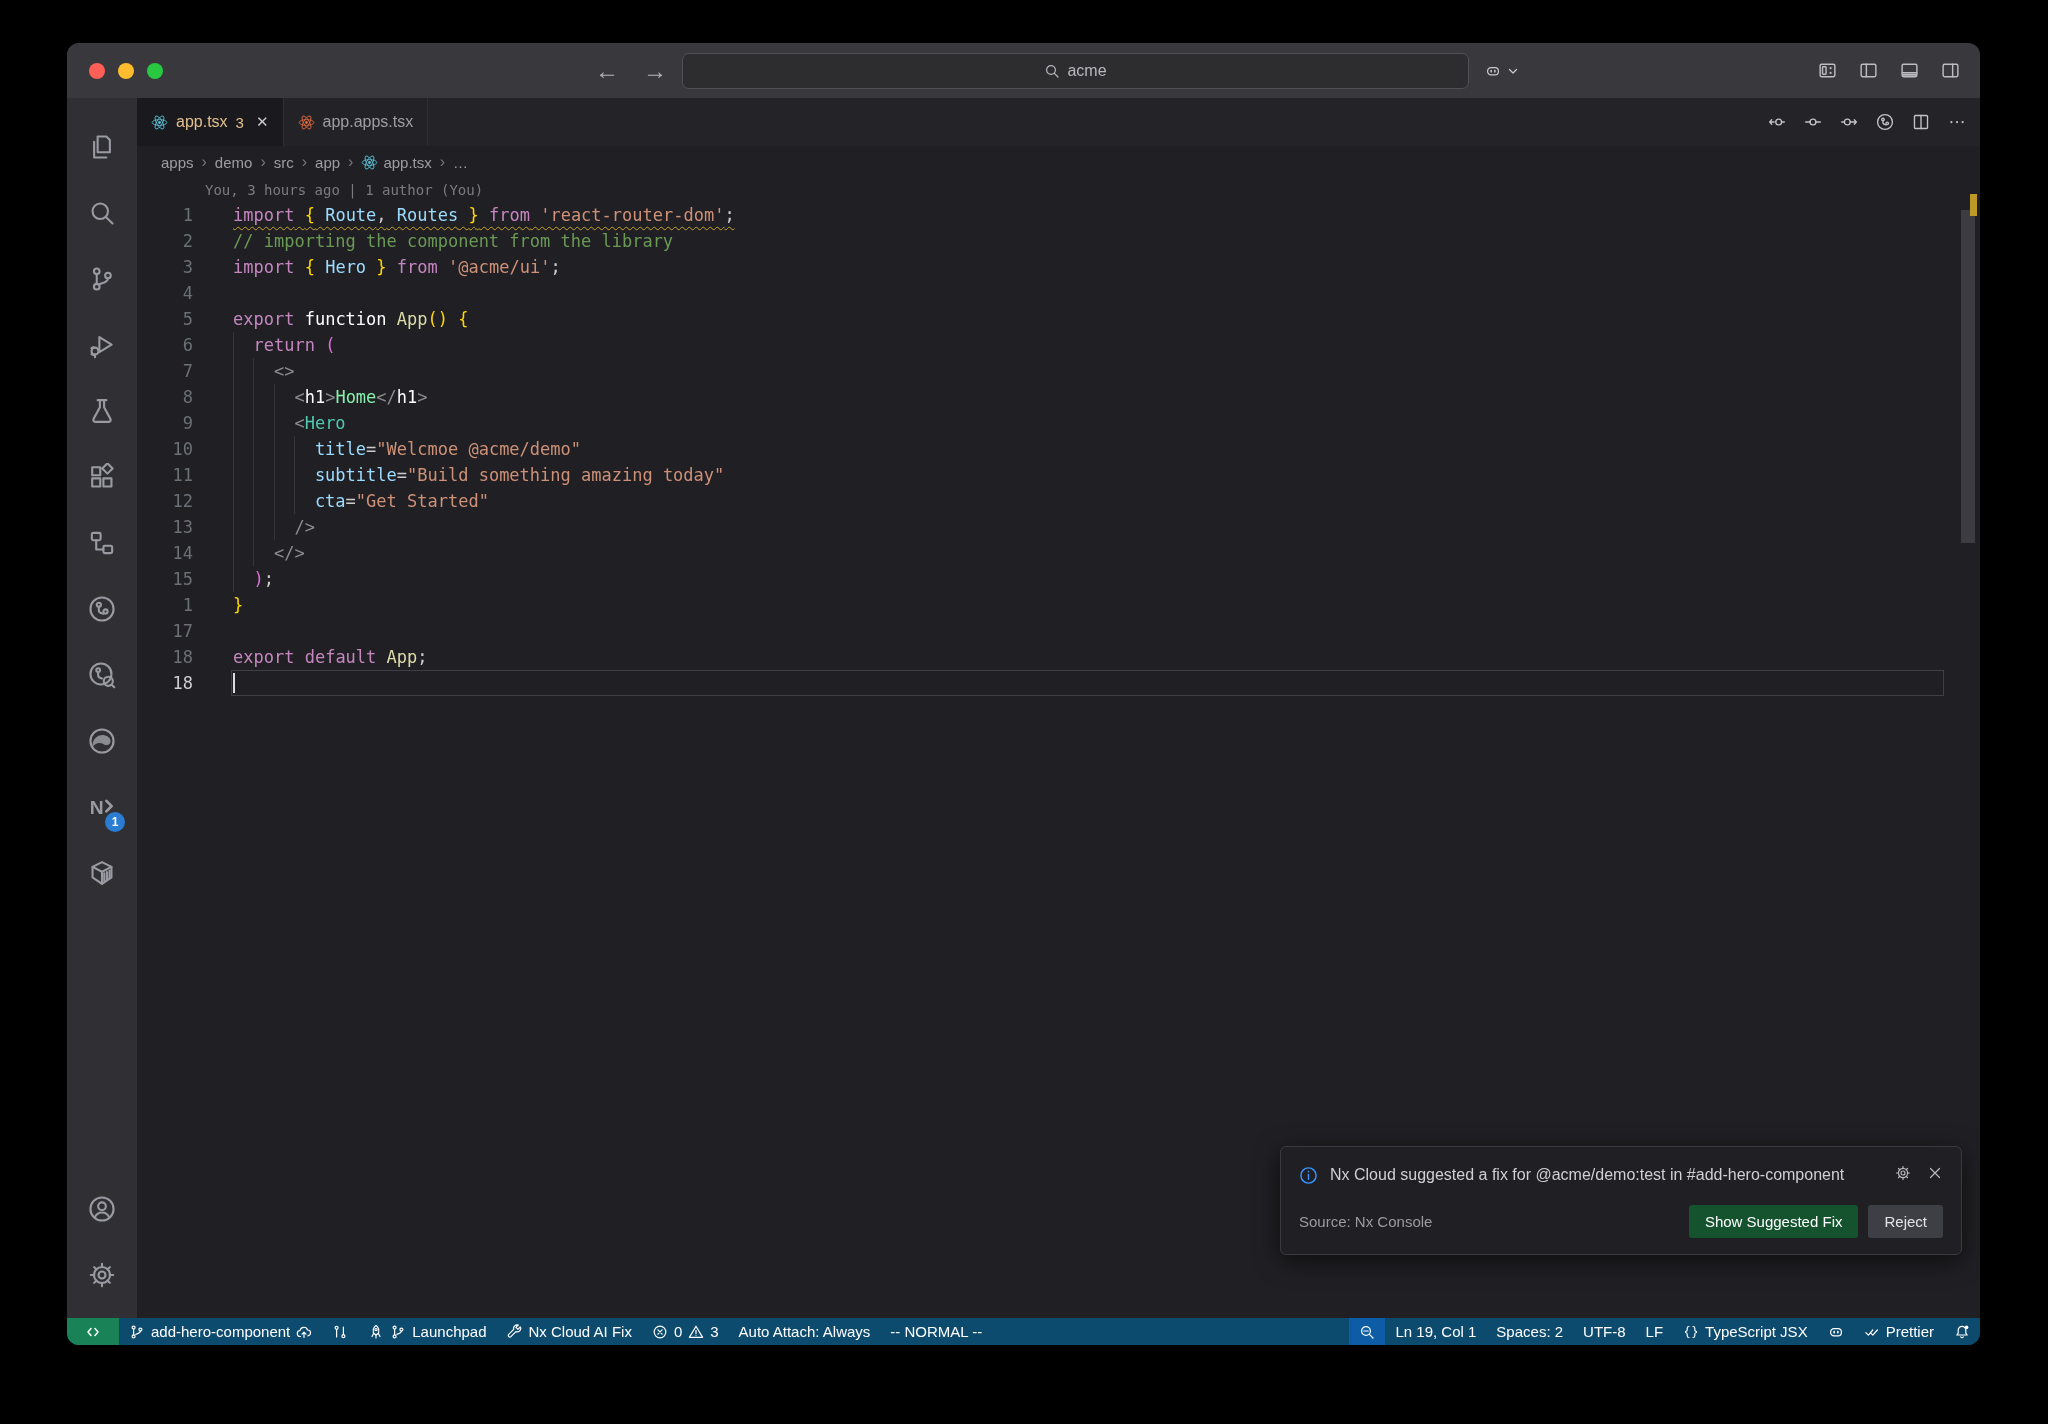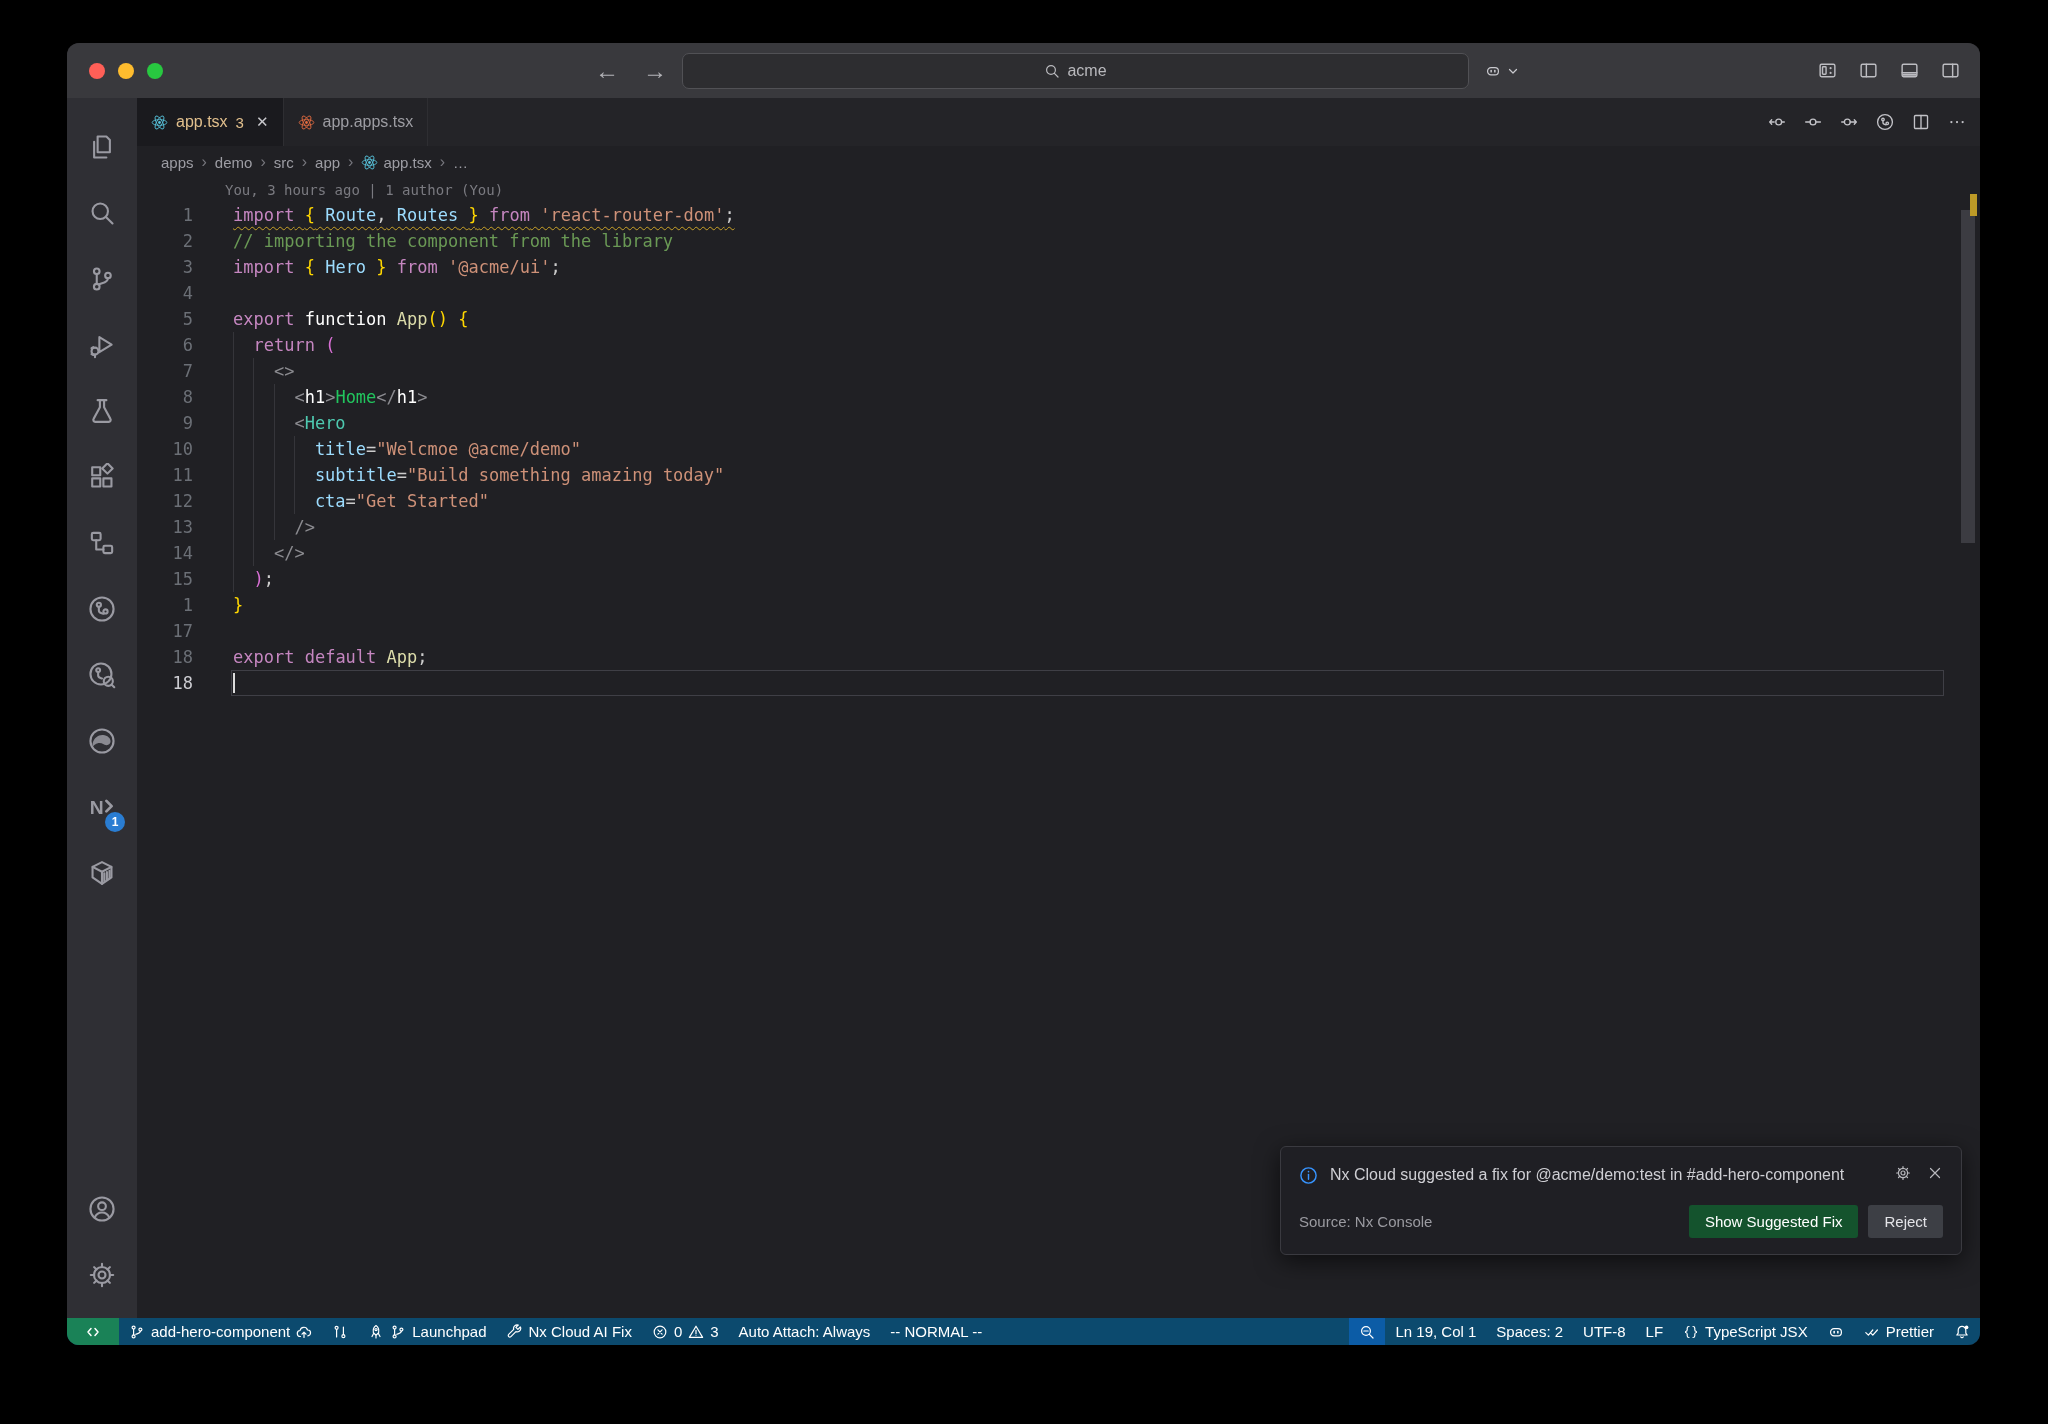--- a/index.html
+++ b/index.html
@@ -37,31 +37,31 @@
   .tab .badge{font-size:15px;}
   .tab .close{color:#c8c8cc;font-size:15px;margin-left:4px;}
   #editor-actions{position:absolute;right:14px;top:0;height:48px;display:flex;align-items:center;gap:18px;color:#c2c2c7;}
   
   #breadcrumb{height:32px;display:flex;align-items:center;gap:8px;padding-left:24px;color:#9d9da4;
     font-size:15px;flex:none;background:#202024;}
   #breadcrumb .sep{color:#76767d;font-size:16px;}
   #breadcrumb .bc{display:flex;align-items:center;gap:5px;text-align:right;}
   
   #code{flex:1;position:relative;overflow:hidden;font-family:"DejaVu Sans Mono",monospace;font-size:17px;}
-  #blame{height:24px;line-height:24px;color:#7a7a80;font-size:14px;padding-left:88px;font-family:"DejaVu Sans Mono",monospace;}
+  #blame{height:24px;line-height:24px;color:#7a7a80;font-size:14px;padding-left:68px;font-family:"DejaVu Sans Mono",monospace;}
   .cl{height:26px;line-height:26px;display:flex;position:relative;white-space:pre;}
   .cl .num{width:56px;padding-right:40px;text-align:right;color:#6b6f76;flex:none;user-select:none;}
   .cl.active .num{color:#cdcdd2;}
   .cl .content{position:relative;flex:1;}
   .cl .g{position:absolute;top:0;bottom:0;border-left:1px solid #35353a;}
   .cl.active::after{content:'';position:absolute;left:94px;right:36px;top:0;bottom:0;border:1px solid #3f3f46;pointer-events:none;}
   .cursor{position:absolute;left:96px;top:3px;bottom:3px;width:2px;background:#dcdcdc;}
   .tk-kw{color:#c586c0;} .tk-vr{color:#9cdcfe;} .tk-st{color:#ce9178;} .tk-cm{color:#6a9955;}
   .tk-fn{color:#dcdcaa;} .tk-ty{color:#ffffff;} .tk-cp{color:#4ec9b0;} .tk-b1{color:#ffd700;}
-  .tk-b2{color:#da70d6;} .tk-pu{color:#8b8b90;} .tk-tx{color:#22c55e;} .tk-pl{color:#cccccc;}
+  .tk-b2{color:#da70d6;} .tk-pu{color:#8b8b90;} .tk-tx{color:#86efac;} .tk-pl{color:#cccccc;}
   .squig{text-decoration:underline wavy #c9a227 1px;text-underline-offset:5px;}
   
   #scrollbar{position:absolute;top:0;right:2px;width:20px;bottom:0;}
   #sb-thumb{position:absolute;left:3px;right:3px;top:32px;height:333px;background:#3c3c42;}
   #ruler-warn{position:absolute;right:1px;top:16px;width:7px;height:22px;background:#bd9a27;}
   
   #toast{position:absolute;right:18px;bottom:63px;width:644px;background:#1f1f24;border:1px solid #3a3a40;
     border-radius:6px;box-shadow:0 6px 24px rgba(0,0,0,.6);padding:16px 18px 16px 18px;color:#cfcfd4;z-index:5;}
   #toast .trow{display:flex;gap:12px;}
   #toast .msg{flex:1;font-size:16px;line-height:24px;}

